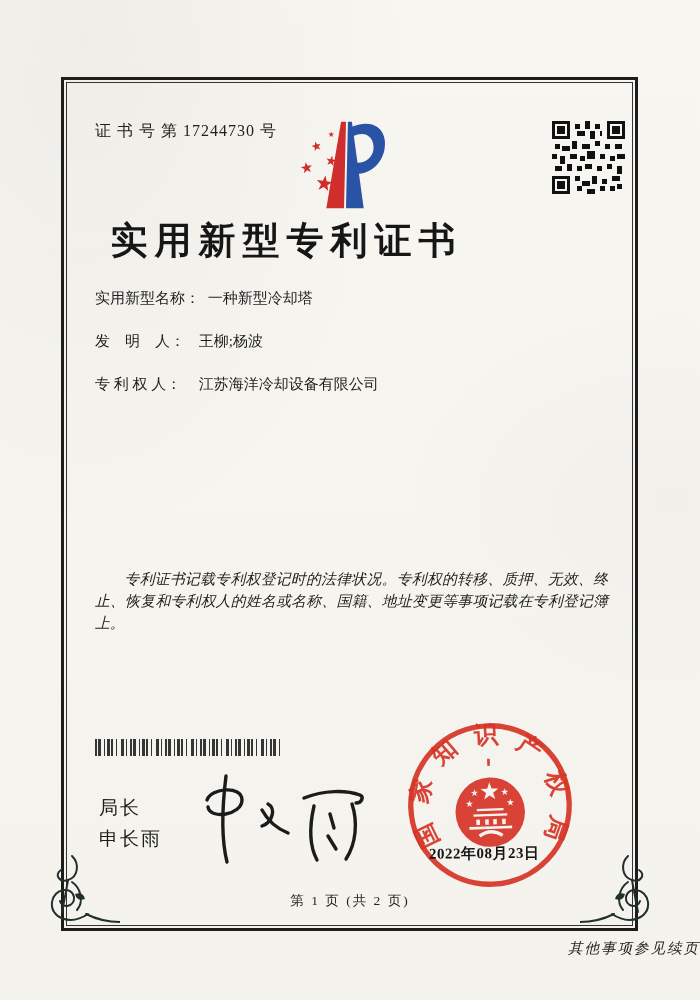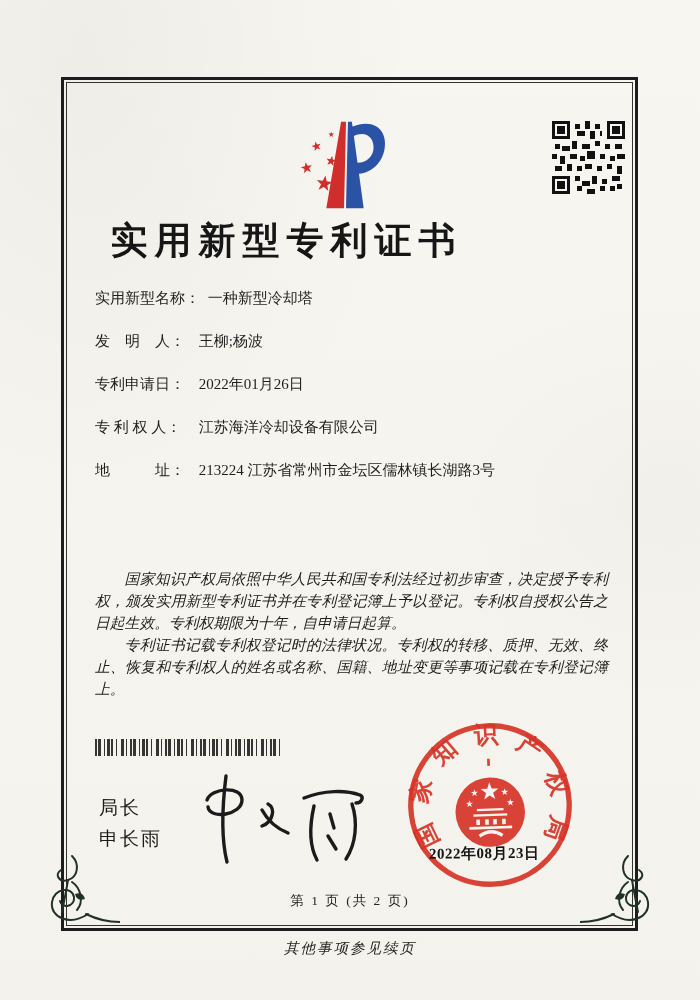--- a/index.html
+++ b/index.html
@@ -33,21 +33,21 @@
       #1b1b1b 0 2px, transparent 2px 3px, #1b1b1b 3px 6px, transparent 6px 9px,
       #1b1b1b 9px 10px, transparent 10px 12px, #1b1b1b 12px 15px, transparent 15px 16px,
       #1b1b1b 16px 18px, transparent 18px 21px, #1b1b1b 21px 22px, transparent 22px 26px,
       #1b1b1b 26px 29px, transparent 29px 31px, #1b1b1b 31px 32px, transparent 32px 35px);}
   .signer{position:absolute;left:99px;top:792px;font-size:19px;line-height:31px;letter-spacing:2px;color:#1c1c1c;}
   .signature{position:absolute;left:196px;top:770px;width:178px;height:96px;}
   .seal{position:absolute;left:401px;top:716px;width:178px;height:178px;transform:rotate(-2deg);}
   .seal-date{position:absolute;left:429px;top:844px;width:170px;font-size:15px;font-weight:700;
     letter-spacing:.5px;color:#151515;transform:rotate(-.5deg);}
   .page-num{position:absolute;left:0;top:892px;width:700px;text-align:center;font-size:13.5px;letter-spacing:2px;color:#242424;}
-  .cont-note{position:absolute;left:0;top:939px;width:700px;text-align:center;font-size:14.5px;
+  .cont-note{position:absolute;left:0;top:939px;width:700px;text-align:right;font-size:14.5px;
     font-style:italic;letter-spacing:2px;color:#1f1f1f;}
   .flourish{position:absolute;width:92px;height:84px;}
   .flourish.bl{left:28px;top:850px;}
   .flourish.br{left:580px;top:850px;transform:scaleX(-1);}
   svg .red{fill:var(--logo-red,#cf2e2c);}
   svg .blue{fill:var(--logo-blue,#2a52a5);}
 </style>
 </head>
 <body>
 
@@ -75,20 +75,21 @@
     <g fill="none" stroke="#22302a" stroke-width="2" stroke-linecap="round">
       <path d="M60,64 C42,76 22,68 24,52 C26,38 44,36 46,47 C47,57 34,59 32,51"></path>
       <path d="M44,6 C52,14 50,27 40,30 C31,33 26,24 33,20"></path>
       <path d="M44,32 C53,38 56,52 49,60"></path>
       <path d="M58,64 C70,70 82,72 92,72"></path>
       <path d="M40,30 C38,42 36,52 34,62"></path>
     </g>
     <path d="M47,44 q8,-3 10,5 q-8,3 -10,-5 Z" fill="#22302a"></path>
   </svg>
 
+  <div class="cert-no">证 书 号 第 17244730 号</div>
 
   <svg class="logo" viewBox="0 0 120 100">
     <path class="blue" d="M67,10 C92,0 104,16 100,34 C96,52 80,61 65,57 L68,46 C79,49 88,42 89,33 C90,22 82,13 68,20 Z"></path>
     <polygon class="red" points="56,5 61,5 59,93 41,93"></polygon>
     <polygon class="blue" points="63,5 67,5 79,93 61,93"></polygon>
     <g class="red">
       <use href="#star5" transform="translate(46,18) scale(0.3)"></use>
       <use href="#star5" transform="translate(31,30) scale(0.5) rotate(-15)"></use>
       <use href="#star5" transform="translate(46,45) scale(0.55) rotate(10)"></use>
       <use href="#star5" transform="translate(21,52) scale(0.6) rotate(-10)"></use>
@@ -151,35 +152,26 @@
   <div class="fields">
     <div class="frow">
       <span class="flabel">实用新型名称：</span>
       <span class="fvalue">一种新型冷却塔</span>
     </div>
     <div class="frow">
       <span class="flabel">发　明　人：</span>
       <span class="fvalue">王柳;杨波</span>
     </div>
     <div class="frow">
-      <span class="flabel">专利申请日：</span>
-      <span class="fvalue">2022年01月26日</span>
-    </div>
-    <div class="frow">
       <span class="flabel">专 利 权 人：</span>
       <span class="fvalue">江苏海洋冷却设备有限公司</span>
     </div>
-    <div class="frow">
-      <span class="flabel">地　　　址：</span>
-      <span class="fvalue">213224 江苏省常州市金坛区儒林镇长湖路3号</span>
-    </div>
   </div>
 
   <div class="paras">
-    <p>国家知识产权局依照中华人民共和国专利法经过初步审查，决定授予专利权，颁发实用新型专利证书并在专利登记簿上予以登记。专利权自授权公告之日起生效。专利权期限为十年，自申请日起算。</p>
     <p>专利证书记载专利权登记时的法律状况。专利权的转移、质押、无效、终止、恢复和专利权人的姓名或名称、国籍、地址变更等事项记载在专利登记簿上。</p>
   </div>
 
   <div class="barcode"></div>
 
   <div class="signer">
     <div>局长</div>
     <div>申长雨</div>
   </div>
 

